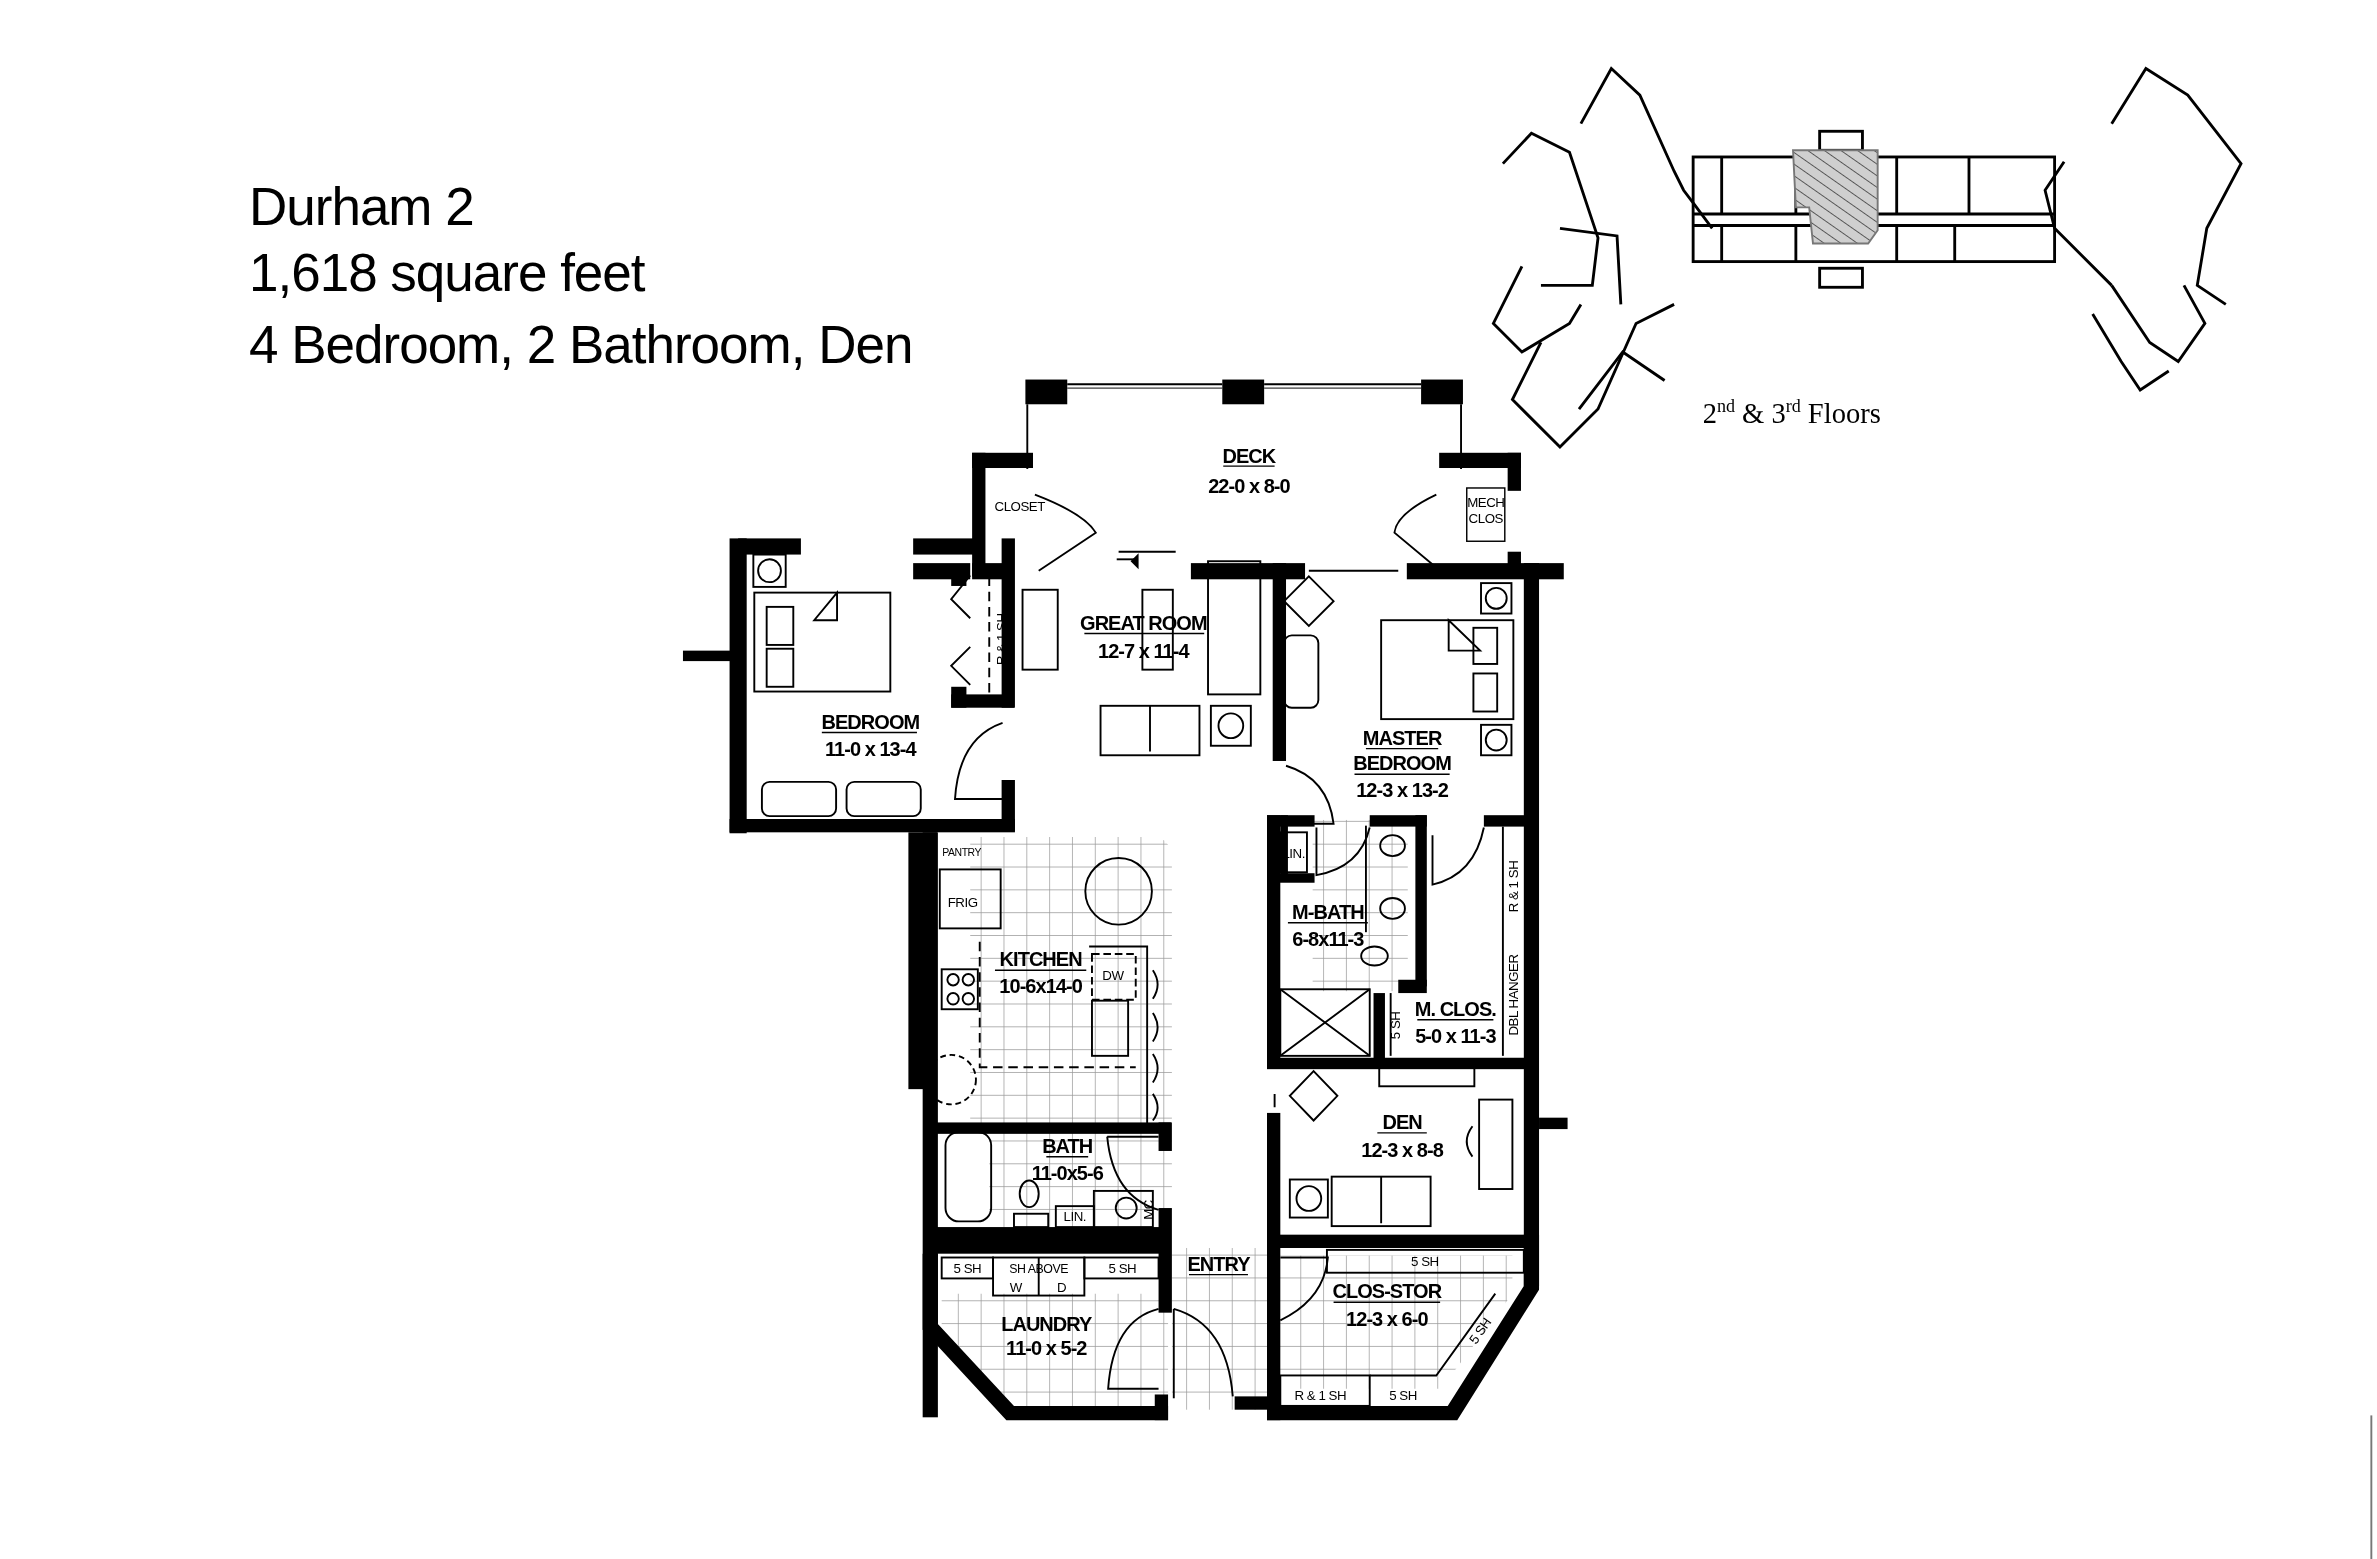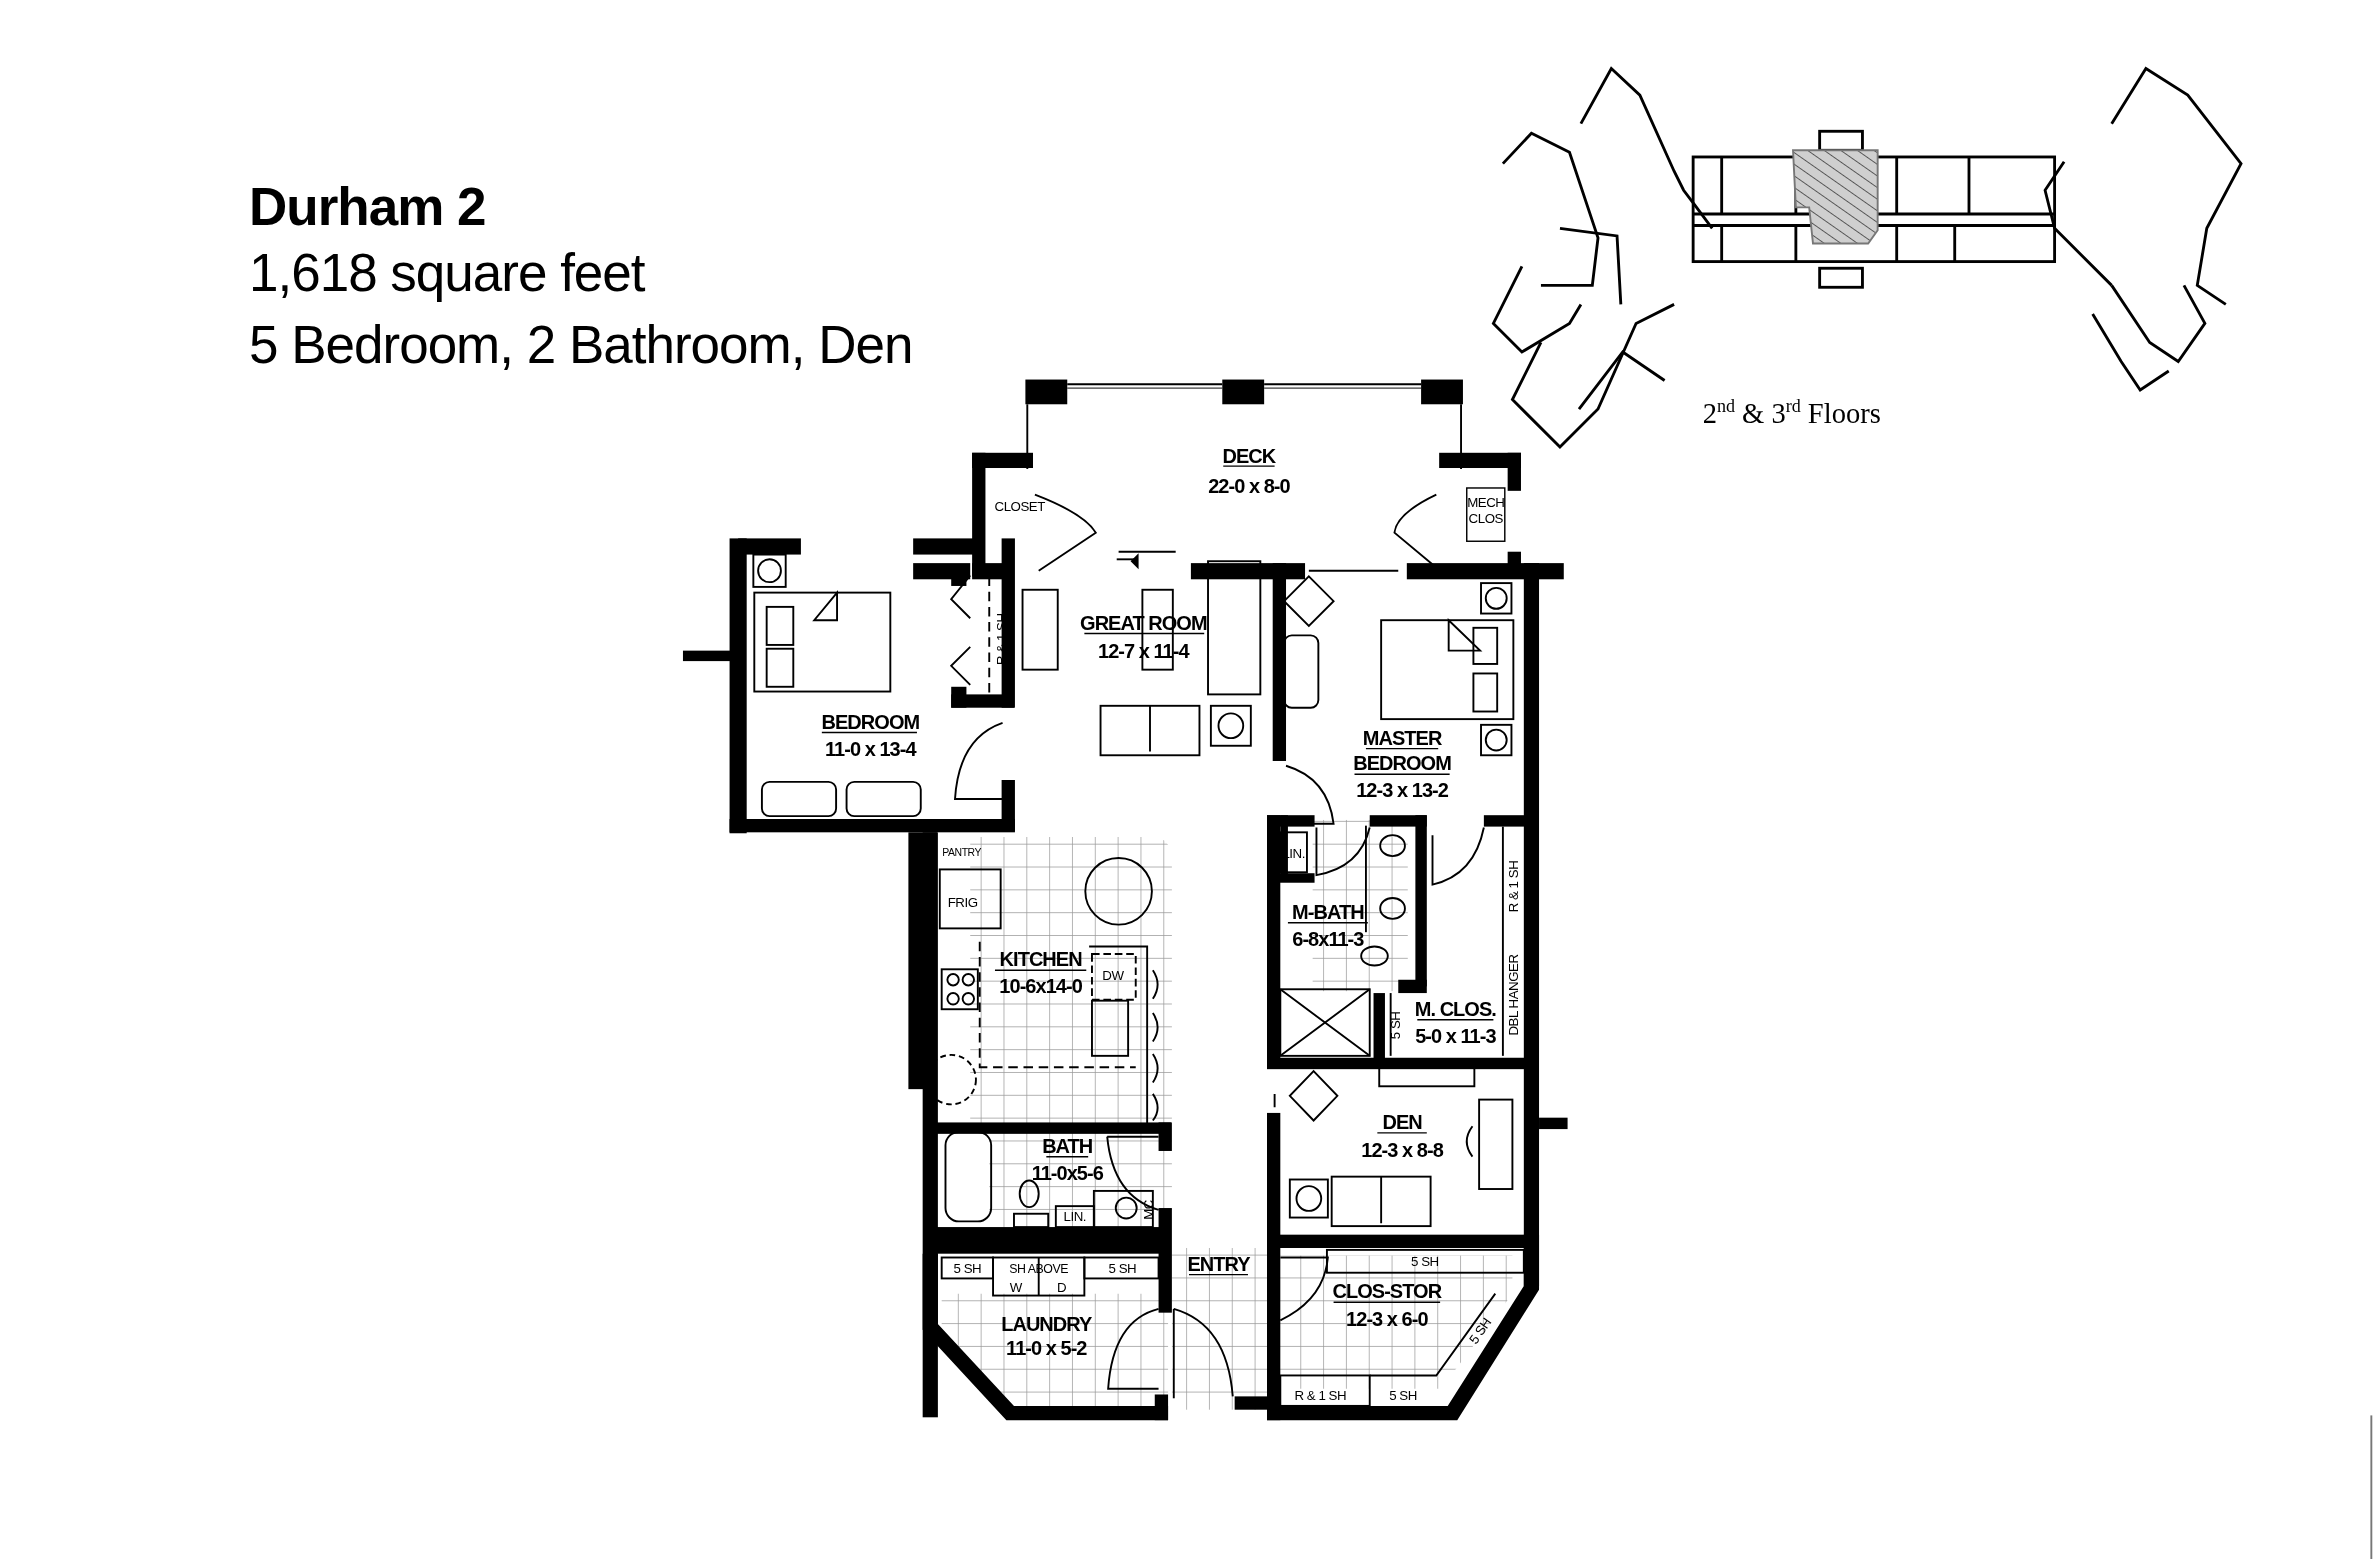--- a/index.html
+++ b/index.html
@@ -1,35 +1,35 @@
 <!DOCTYPE html>
 <html style="font-size:15px"><head>
 <meta charset="utf-8">
 <style>
   html,body{margin:0;padding:0;background:#fff;}
   body{width:2378px;height:1560px;position:relative;overflow:hidden;font-family:"Liberation Sans",sans-serif;color:#000;}
   .title-block{position:absolute;left:249px;top:176px;}
-  .plan-name{font-size:53px;font-weight:bold;line-height:61px;letter-spacing:-1px;}
+  .plan-name{font-size:53px;font-weight:normal;line-height:61px;letter-spacing:-1px;}
   .plan-line{font-size:53px;line-height:72px;letter-spacing:-1px;}
   svg{position:absolute;left:0;top:0;}
   .wall{fill:#000;}
   .thin{fill:none;stroke:#000;stroke-width:2;}
   .grid{stroke:#999;stroke-width:1.5;}
   .lbl{font-family:"Liberation Sans",sans-serif;font-weight:bold;font-size:21px;text-anchor:middle;letter-spacing:-1px;}
   .dim{font-family:"Liberation Sans",sans-serif;font-weight:bold;font-size:21px;text-anchor:middle;letter-spacing:-1px;}
   .small{font-family:"Liberation Sans",sans-serif;font-size:14px;text-anchor:middle;letter-spacing:-0.5px;}
   .keycap{font-family:"Liberation Serif",serif;font-size:30px;}
 </style>
 </head>
 <body>
 
 <div class="title-block">
   <div class="plan-name">Durham 2</div>
   <div class="plan-line">1,618 square feet</div>
-  <div class="plan-line">5 Bedroom, 2 Bathroom, Den</div>
+  <div class="plan-line">4 Bedroom, 2 Bathroom, Den</div>
 </div>
 
 <svg width="2378" height="1560" viewBox="0 0 2500 1640">
   <defs>
     <pattern id="tile" width="24" height="24" patternUnits="userSpaceOnUse">
       <path d="M24 0 V24 M0 24 H24" class="grid" fill="none"></path>
     </pattern>
     <pattern id="hatch" width="10" height="10" patternUnits="userSpaceOnUse" patternTransform="rotate(-55)">
       <rect width="10" height="10" fill="#cfcfcf"></rect>
       <line x1="0" y1="0" x2="0" y2="10" stroke="#555" stroke-width="2"></line>

